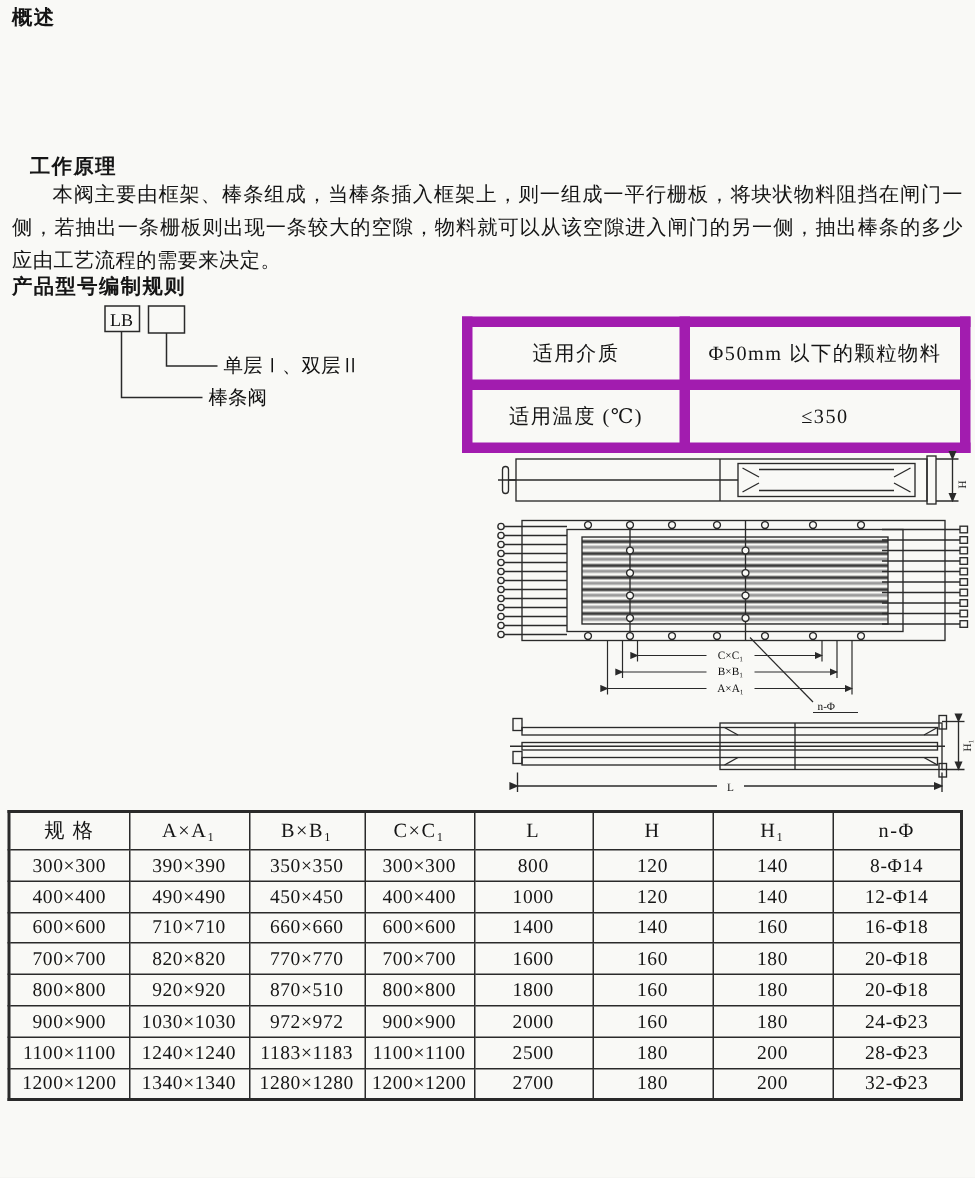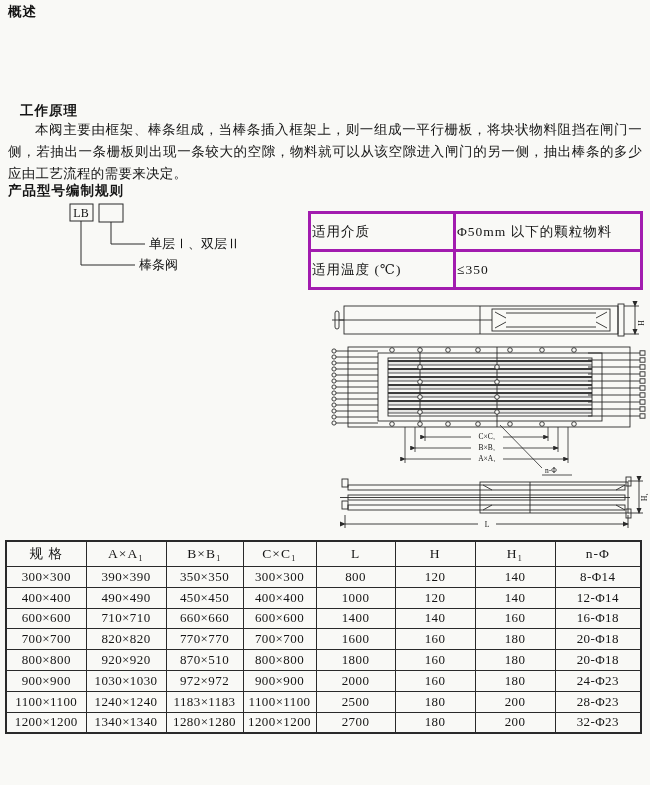--- a/index.html
+++ b/index.html
@@ -30,22 +30,22 @@
     text-align:justify;
     text-indent:2em;
   }
   
   .media-table{
     position:absolute;left:308px;top:211px;width:332px;height:67px;
     border-collapse:collapse;table-layout:fixed;
     font-size:13.5px;
   }
   .media-table td{
-    border:3px solid #a21caf;
-    vertical-align:middle;
+    border:7px solid #a21caf;
+    text-align:center;vertical-align:middle;
     height:33px;letter-spacing:1px;margin-top:16px;
   }
   .media-table{border:2px solid #2a2a2a;}
   
   .spec-table{
     position:absolute;left:5px;top:540px;width:552px;
     border-collapse:collapse;table-layout:fixed;
     font-size:13px;
   }
   .spec-table th,.spec-table td{

